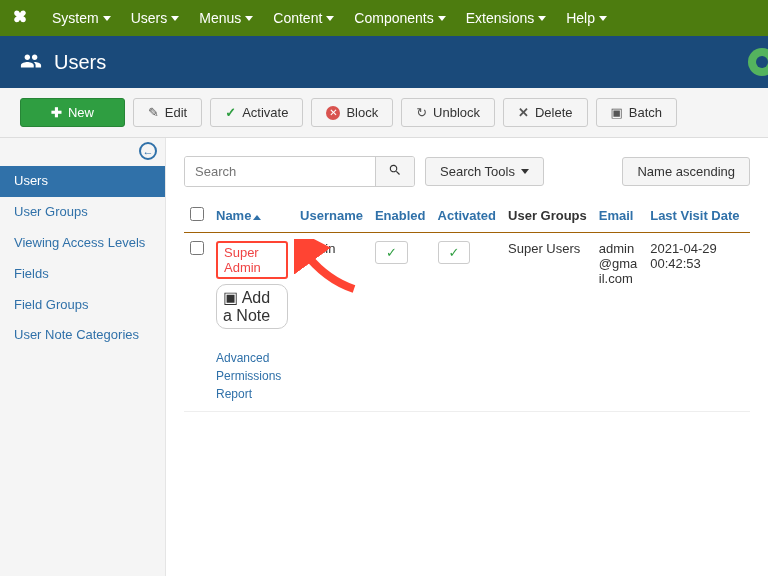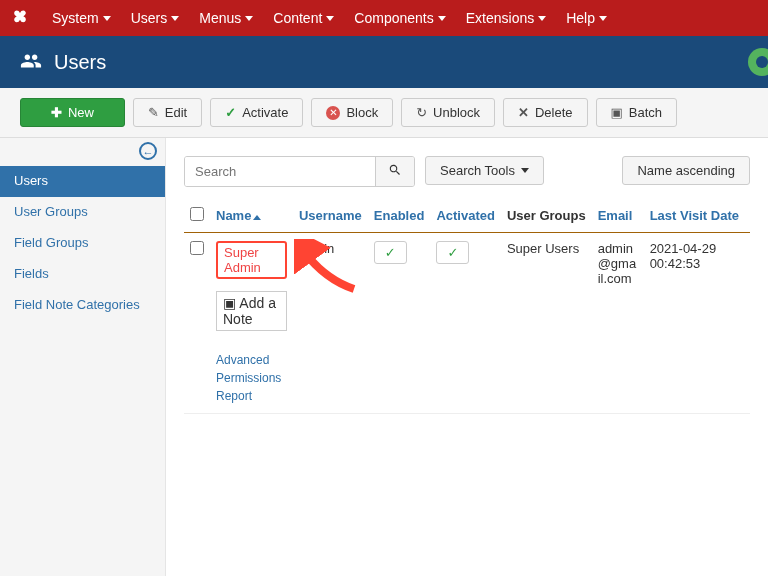--- a/index.html
+++ b/index.html
@@ -1,17 +1,17 @@
 <!DOCTYPE html>
 <html><head>
 <meta charset="utf-8">
 <style>
 * { box-sizing: border-box; margin: 0; padding: 0; }
 body { font-family: -apple-system, Helvetica, Arial, sans-serif; font-size: 13px; color: #333; background: #fff; }
-.topbar { background: #b91c1c; height: 36px; display: flex; align-items: center; padding: 0 10px; }
+.topbar { background: #4d7c0f; height: 36px; display: flex; align-items: center; padding: 0 10px; }
 .topbar-logo { width: 20px; height: 20px; margin-right: 12px; }
 .topbar-logo svg { fill: #fff; }
 .top-menu { display: flex; }
 .top-menu-item { color: #fff; padding: 8px 10px; font-size: 14px; cursor: pointer; display: flex; align-items: center; }
 .top-menu-item .caret { margin-left: 4px; }
 .subhead { background: #1a4a7a; height: 52px; display: flex; align-items: center; padding: 0 20px; position: relative; }
 .subhead-icon { margin-right: 12px; }
 .subhead-title { color: #fff; font-size: 20px; font-weight: 300; }
 .flower { position: absolute; right: 0; top: 0; opacity: 0.9; }
 .toolbar { background: #f5f5f5; border-bottom: 1px solid #ddd; padding: 10px 20px; display: flex; gap: 8px; }
@@ -20,32 +20,32 @@
 .icon-circle { width: 14px; height: 14px; border-radius: 50%; display: inline-flex; align-items: center; justify-content: center; font-size: 10px; }
 .ic-red { background: #d9534f; color: #fff; }
 .ic-grey { color: #555; }
 .main { display: flex; }
 .sidebar { width: 166px; background: #f5f5f5; border-right: 1px solid #e5e5e5; padding-top: 8px; min-height: 440px; position: relative; }
 .sidebar-collapse { position: absolute; right: 8px; top: 4px; width: 18px; height: 18px; border: 2px solid #3071a9; border-radius: 50%; color: #3071a9; display: flex; align-items: center; justify-content: center; font-size: 11px; cursor: pointer; }
 .side-items { margin-top: 20px; }
 .side-item { padding: 7px 14px; font-size: 13px; color: #3071a9; cursor: pointer; line-height: 1.3; }
 .side-item.active { background: #3071a9; color: #fff; }
 .content { flex: 1; padding: 18px; }
-.filters { display: flex; gap: 10px; align-items: flex-start; margin-bottom: 12px; }
+.filters { display: flex; gap: 10px; align-items: center; margin-bottom: 12px; }
 .searchbox { display: flex; border: 1px solid #ccc; border-radius: 3px; overflow: hidden; }
 .searchbox input { border: none; padding: 7px 10px; font-size: 13px; width: 190px; outline: none; }
 .searchbtn { background: #f5f5f5; border: none; border-left: 1px solid #ccc; padding: 0 12px; cursor: pointer; }
 table { width: 100%; border-collapse: collapse; }
 th { text-align: left; padding: 8px 6px; font-size: 13px; color: #3071a9; font-weight: bold; border-bottom: 1px solid #a16207; white-space: nowrap; }
 th.nolink { color: #333; }
 td { padding: 8px 6px; font-size: 13px; vertical-align: top; border-bottom: 1px solid #eee; }
 .checkbox { width: 14px; height: 14px; }
 .check-badge { display: inline-block; border: 1px solid #ccc; border-radius: 3px; padding: 3px 10px; color: #2f9e41; background: #fff; }
 .name-link { color: #ef4444; border: 2px solid #ff4433; padding: 2px 6px; border-radius: 3px; display: inline-block; }
-.addnote { display: inline-block; border: 1px solid #ccc; border-radius: 0; padding: 3px 6px; font-size: 14px; margin-top: 12px; cursor: pointer; }
+.addnote { display: inline-block; border: 1px solid #ccc; border-radius: 10px; padding: 3px 6px; font-size: 16px; margin-top: 5px; cursor: pointer; }
 .sublinks { margin-top: 20px; }
 .sublinks a { display: block; color: #3071a9; font-size: 12px; line-height: 1.5; cursor: pointer; }
 .arrow { position: absolute; }
 .caret { width: 0; height: 0; border-left: 4px solid transparent; border-right: 4px solid transparent; border-top: 5px solid currentColor; display: inline-block; }
 .sortcaret { width: 0; height: 0; border-left: 4px solid transparent; border-right: 4px solid transparent; border-bottom: 5px solid currentColor; display: inline-block; margin-left: 2px; }
 .spacer { flex: 1; }
 </style>
 </head>
 <body>
 
@@ -134,23 +134,24 @@
 </div>
 
 <div class="main">
   <div class="sidebar">
     <div class="sidebar-collapse">
       <span>←</span>
     </div>
     <div class="side-items">
       <div class="side-item active"><span>Users</span></div>
       <div class="side-item"><span>User Groups</span></div>
+      <div class="side-item"><span>Viewing Access Levels</span></div>
+      <div class="side-item"><span>Fields</span></div>
       <div class="side-item"><span>Field Groups</span></div>
-      <div class="side-item"><span>Fields</span></div>
-      <div class="side-item"><span>Field Note Categories</span></div>
+      <div class="side-item"><span>User Note Categories</span></div>
     </div>
   </div>
 
   <div class="content">
     <div class="filters">
       <div class="searchbox">
         <input type="text" placeholder="Search" style="">
         <button class="searchbtn">
           <svg width="14" height="14" viewBox="0 0 24 24">
               <path fill="#333" d="M15.5 14h-.8l-.3-.3a6.5 6.5 0 10-.7.7l.3.3v.8l5 5 1.5-1.5-5-5zm-6 0a4.5 4.5 0 110-9 4.5 4.5 0 010 9z"></path>

